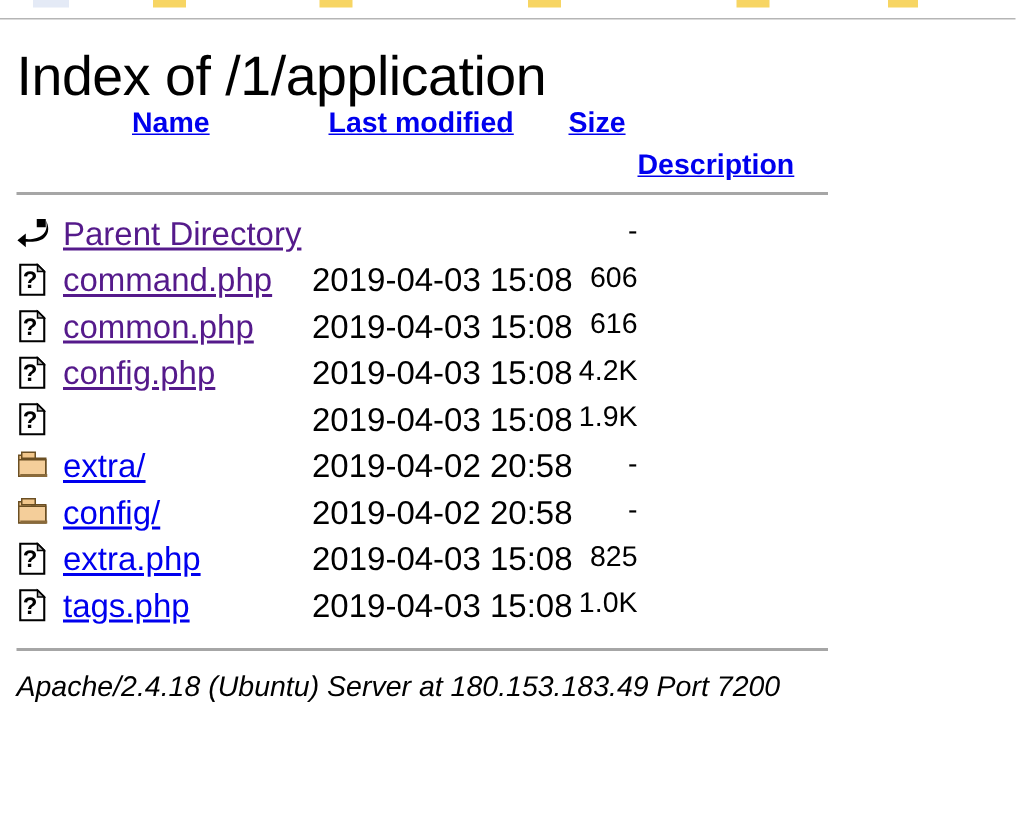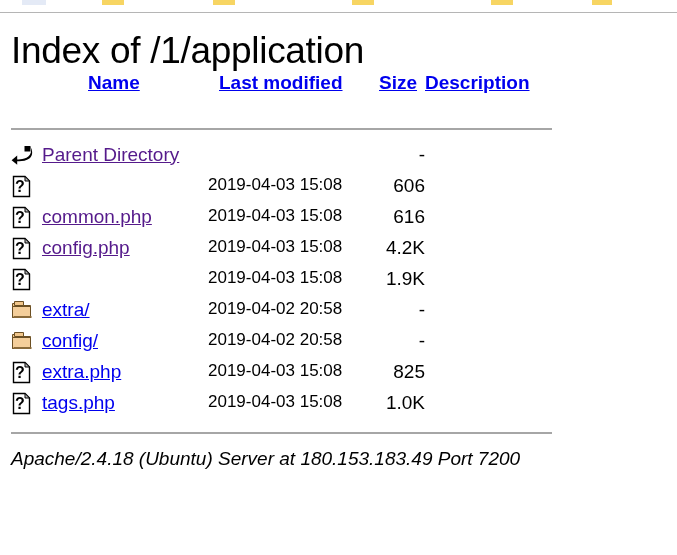--- a/index.html
+++ b/index.html
@@ -89,21 +89,21 @@
     text-decoration: underline;
     font-weight: bold;
     font-size: 19px;
     white-space: nowrap;
     cursor: pointer;
     top: 0;
   }
   .hdr-name { left: 88px; }
   .hdr-modified { left: 219px; }
   .hdr-size { left: 379px; }
-  .hdr-desc { left: 425px; }
+  .hdr-desc { left: 425px; margin-top: 28px; }
 
   #rows {
     padding-top: 11px;
   }
 
   .row {
     position: relative;
     height: 31px;
     white-space: nowrap;
   }
@@ -113,33 +113,33 @@
     left: 11px;
     top: 3px;
     width: 22px;
     height: 23px;
   }
 
   .name-cell {
     position: absolute;
     left: 42px;
     top: 4px;
-    font-size: 19px;
+    font-size: 22px;
     text-decoration: underline;
     white-space: nowrap;
     cursor: pointer;
   }
   .name-cell.visited { color: #551a8b; }
   .name-cell.unvisited { color: #0000ee; }
 
   .date-cell {
     position: absolute;
     left: 208px;
     top: 4px;
-    font-size: 17px;
+    font-size: 22px;
     color: #000;
     white-space: nowrap;
   }
 
   .size-cell {
     position: absolute;
     left: 330px;
     width: 95px;
     text-align: right;
     top: 4px;
@@ -198,20 +198,21 @@
           <span class="size-cell">-</span>
         </div>
         <div class="row">
           <span class="icon-cell">
             <svg class="ico" width="22" height="23" viewBox="0 0 22 23">
               <path d="M2.5 1.5 H14 L18.5 6 V21.5 H2.5 Z" fill="#FFFFFF" stroke="#000000" stroke-width="1.4"></path>
               <path d="M14 1.5 L14 6 L18.5 6 Z" fill="#b9b9b9" stroke="#000000" stroke-width="1"></path>
               <text x="9" y="17" text-anchor="middle" font-family="&quot;Liberation Sans&quot;, sans-serif" font-size="16" font-weight="bold" fill="#000000">?</text>
             </svg>
           </span>
+          <a class="name-cell visited">command.php</a>
           <span class="date-cell">2019-04-03 15:08</span>
           <span class="size-cell">606</span>
         </div>
         <div class="row">
           <span class="icon-cell">
             <svg class="ico" width="22" height="23" viewBox="0 0 22 23">
               <path d="M2.5 1.5 H14 L18.5 6 V21.5 H2.5 Z" fill="#FFFFFF" stroke="#000000" stroke-width="1.4"></path>
               <path d="M14 1.5 L14 6 L18.5 6 Z" fill="#b9b9b9" stroke="#000000" stroke-width="1"></path>
               <text x="9" y="17" text-anchor="middle" font-family="&quot;Liberation Sans&quot;, sans-serif" font-size="16" font-weight="bold" fill="#000000">?</text>
             </svg>

